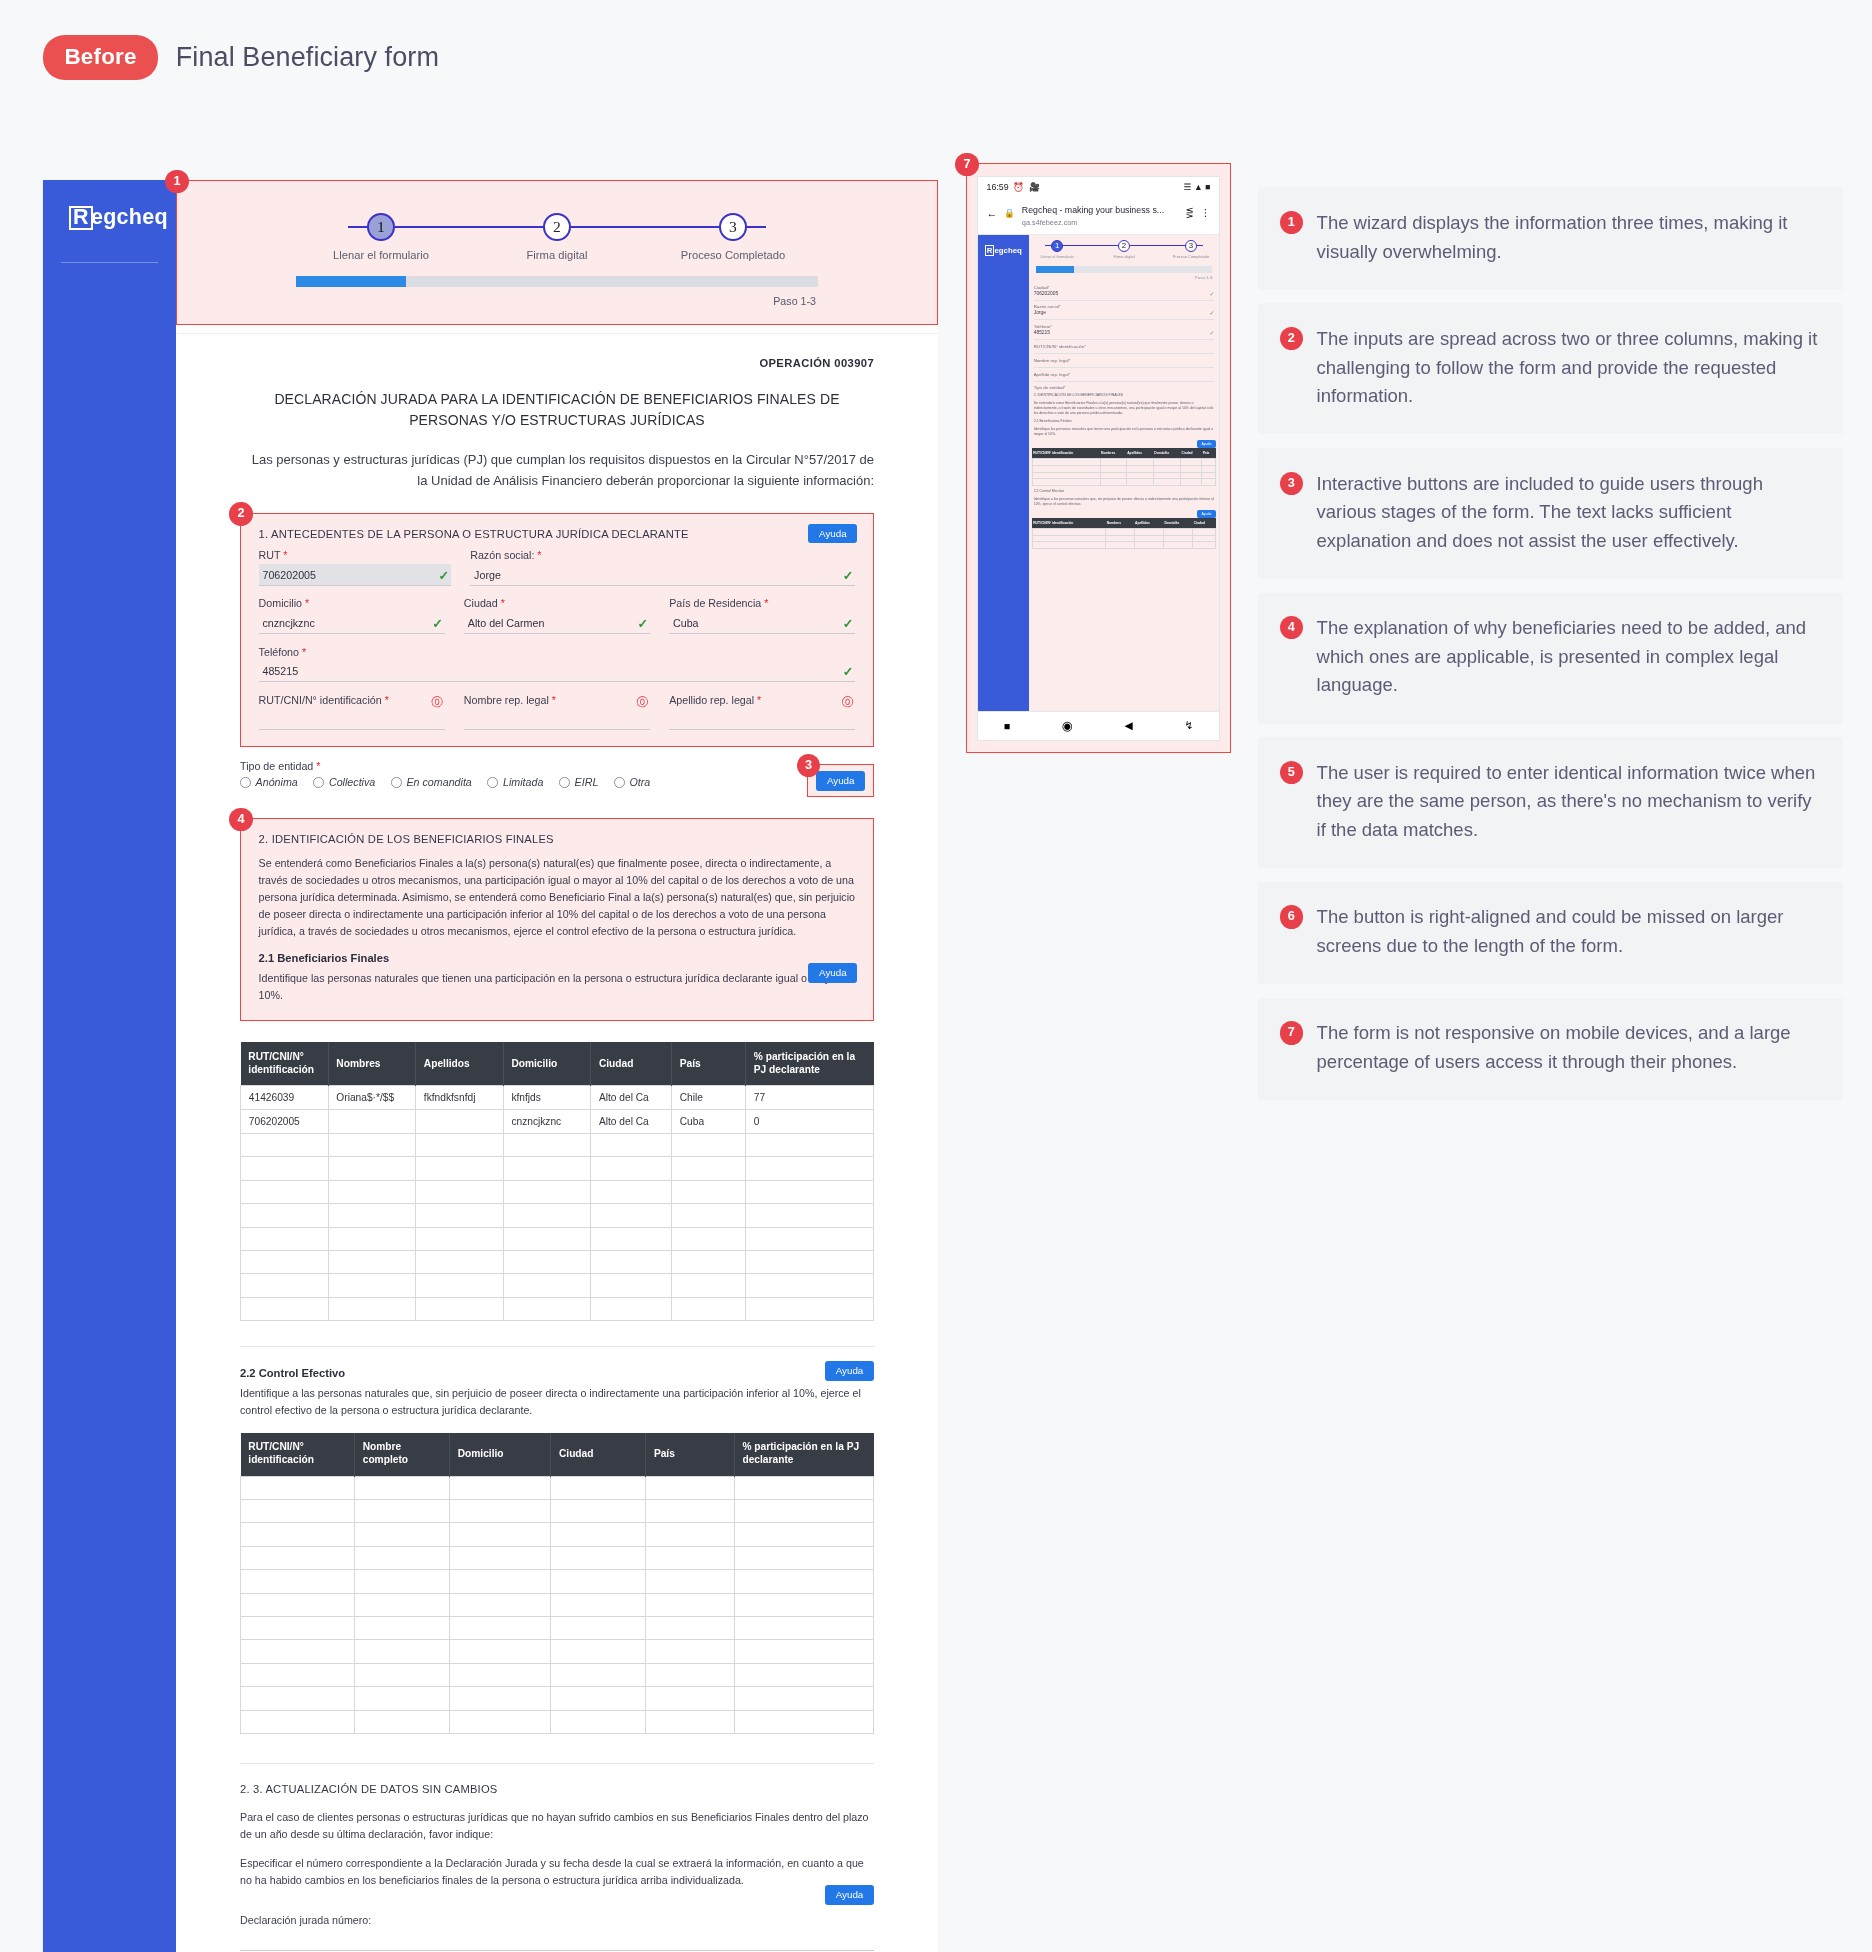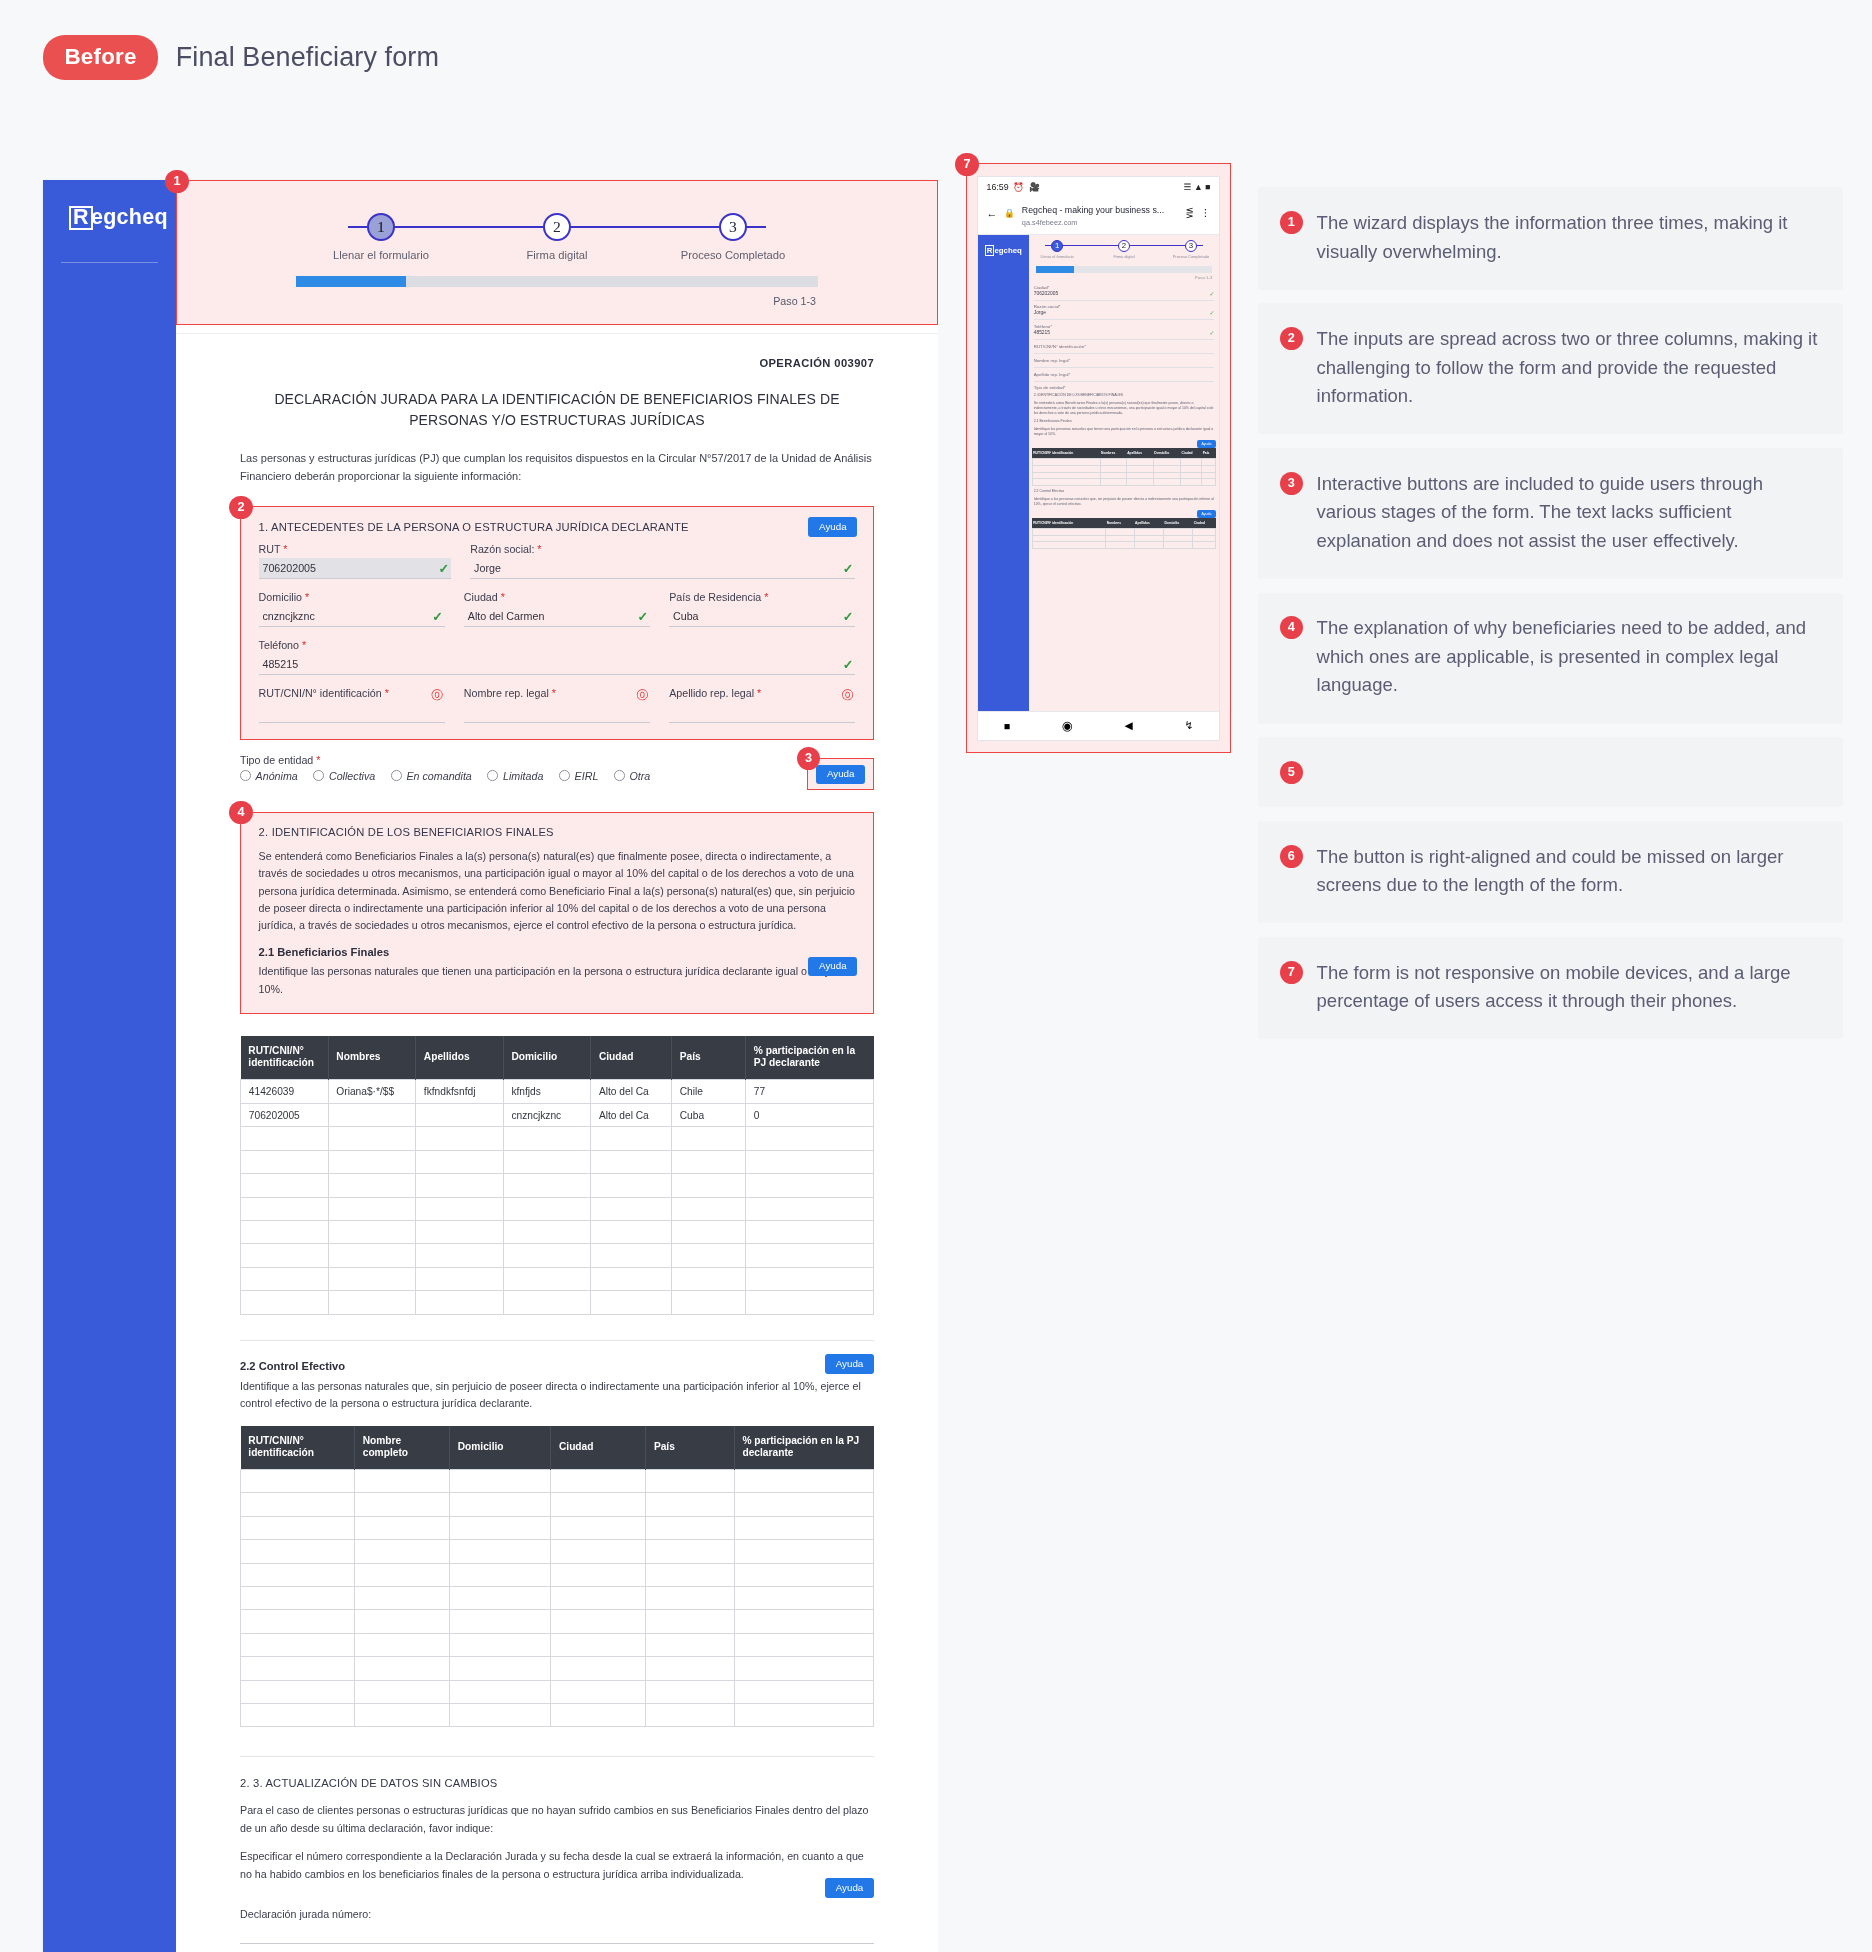--- a/index.html
+++ b/index.html
@@ -169,24 +169,25 @@
   }
   .doc-title {
     text-align: center;
     font-size: 14px;
     color: #2d2f3d;
     line-height: 1.5;
     margin: 0 25px 17.6px 25px;
     letter-spacing: 0.1px;
   }
   .doc-intro {
-    font-size: 11px;
+    font-size: 13px;
     color: #3c3e4e;
     line-height: 1.65;
     margin: 0 25px 21.5px 25px;
+    text-align: right;
   }
 
   
   .hl {
     background: #fdeaea;
     border: 1.5px solid #ef4444;
     position: relative;
     padding: 13.7px 17.6px 15.6px 17.6px;
     margin: 0 0 7.8px 0;
   }
@@ -1009,20 +1010,21 @@
     <div class="annot">
       <div class="annot-num">3</div>
       <div class="annot-text">Interactive buttons are included to guide users through various stages of the form. The text lacks sufficient explanation and does not assist the user effectively.</div>
     </div>
     <div class="annot">
       <div class="annot-num">4</div>
       <div class="annot-text">The explanation of why beneficiaries need to be added, and which ones are applicable, is presented in complex legal language.</div>
     </div>
     <div class="annot">
       <div class="annot-num">5</div>
+      <div class="annot-text">The user is required to enter identical information twice when they are the same person, as there's no mechanism to verify if the data matches.</div>
     </div>
     <div class="annot">
       <div class="annot-num">6</div>
       <div class="annot-text">The button is right-aligned and could be missed on larger screens due to the length of the form.</div>
     </div>
     <div class="annot">
       <div class="annot-num">7</div>
       <div class="annot-text">The form is not responsive on mobile devices, and a large percentage of users access it through their phones.</div>
     </div>
   </div>

